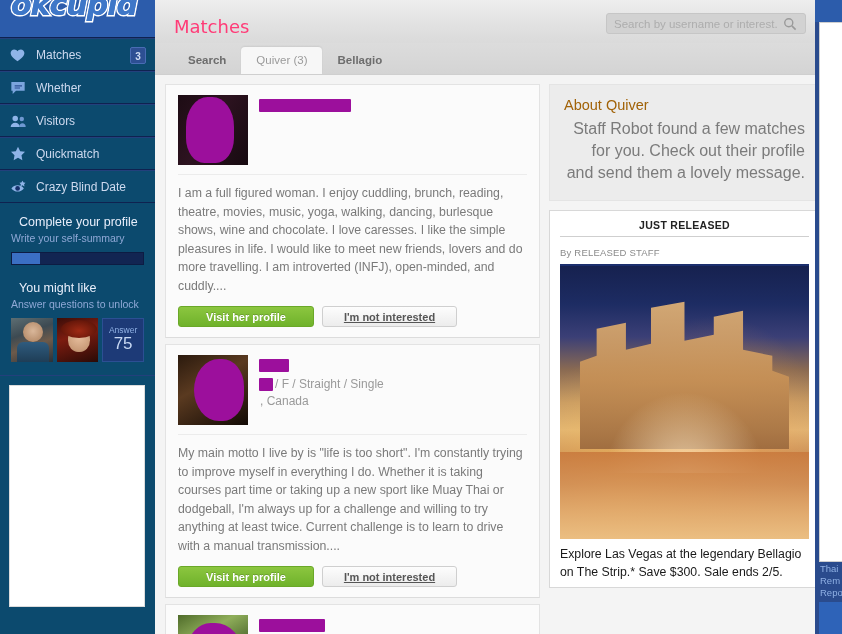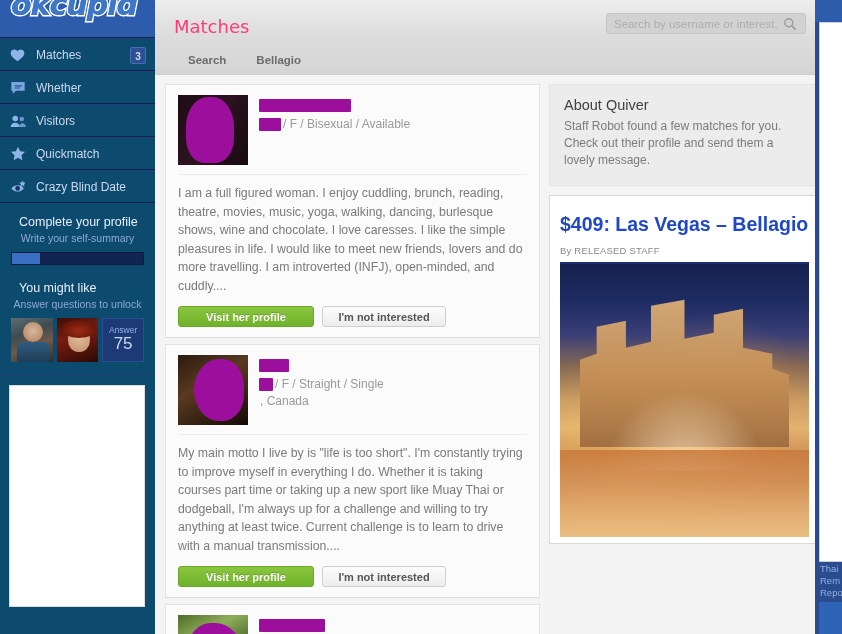--- a/index.html
+++ b/index.html
@@ -48,21 +48,21 @@
   .nav-label { margin-left: 4px; }
   .nav-badge {
     position: absolute; right: 9px; top: 8px;
     min-width: 16px; height: 17px; line-height: 17px; text-align: center;
     background: #2d4f93; border: 1px solid #496cb4; border-radius: 2px;
     color: #cfdcf2; font-size: 10px; font-weight: bold; padding: 0 3px;
   }
 
   .panel { padding: 12px 11px 0 11px; }
   .panel-title { color: #e8eefb; font-size: 12.5px; margin-bottom: 3px; margin-left: 8px; }
-  .panel-sub { color: #8fa8d6; font-size: 10.5px; margin-bottom: 8px; text-align: center; }
+  .panel-sub { color: #8fa8d6; font-size: 10.5px; margin-bottom: 8px; }
   .progress-track {
     height: 13px; background: #122552; border: 1px solid #0d1c43;
   }
   .progress-fill { height: 100%; background: #3b6fc4; width: 21%; }
 
   .thumbs { display: flex; gap: 4px; margin-top: 4px; }
   .thumb { width: 44px; height: 44px; overflow: hidden; position: relative; }
   .thumb-a { background: linear-gradient(160deg,#5d6e73 0%,#3d4a52 35%,#6d5a4a 60%,#27313a 100%); }
   .thumb-a::before { content:""; position:absolute; left:12px; top:4px; width:20px; height:20px;
     background: radial-gradient(circle at 50% 45%, #d9b79a 0%, #b9906f 70%, #8a6850 100%); border-radius:50%; }
@@ -182,31 +182,32 @@
   .btn {
     height: 21px; line-height: 21px; font-size: 11px; font-weight: bold;
     text-align: center; border-radius: 3px; cursor: pointer;
   }
   .btn-green {
     width: 136px; color: #ffffff;
     background: linear-gradient(180deg,#8cc63f 0%,#6fb22b 100%);
     border: 1px solid #6aa828; text-shadow: 0 -1px 0 rgba(0,0,0,.18);
   }
   .btn-grey {
-    width: 124px; color: #555555;
+    width: 135px; color: #555555;
     background: linear-gradient(180deg,#fdfdfd 0%,#ececec 100%);
     border: 1px solid #cfcfcf;
+    text-decoration: underline;
   }
 
   
   .about-box {
     background: #ececec; padding: 12px 14px 16px 14px; border: 1px solid #e4e4e4;
   }
-  .about-title { font-size: 14.5px; color: #404040; margin-bottom: 5px; }
-  .about-body { font-size: 12px; color: #7b7b7b; line-height: 17px; }
+  .about-title { font-size: 14.5px; color: #a16207; margin-bottom: 5px; }
+  .about-body { font-size: 16px; color: #7b7b7b; line-height: 22px; text-align: right; }
 
   .ad-box {
     margin-top: 9px; background: #ffffff; border: 1px solid #d8d8d8;
     padding: 8px 10px 6px 10px;
   }
   .ad-kicker {
     text-align: center; font-size: 10.5px; font-weight: bold; color: #222;
     letter-spacing: .3px; padding-bottom: 5px; border-bottom: 1px solid #cfcfcf;
   }
   .ad-head {
@@ -362,38 +363,36 @@
           <svg width="14" height="14" viewBox="0 0 16 16">
               <circle cx="6.6" cy="6.6" r="4.6" fill="none" stroke="#9a9a9a" stroke-width="1.6"></circle>
               <line x1="10.2" y1="10.2" x2="14.4" y2="14.4" stroke="#9a9a9a" stroke-width="1.8"></line>
             </svg>
         </span>
       </div>
     </div>
 
     <div class="tabbar">
       <div class="tab">Search</div>
+      <div class="tab active">Quiver (3)</div>
       <div class="tab">Bellagio</div>
     </div>
 
     <div class="content">
 
       <div class="col-left">
 
         <div class="match-card">
           <div class="match-head">
             <div class="avatar av1">
               <div class="redact-blob blob-a"></div>
             </div>
             <div class="match-meta">
               <div class="name-line">
                 <div class="redact-bar" style="width:92px;margin-top:2px"></div>
-              </div>
-              <div class="meta-line">
-                <span class="rd" style="width:22px;margin-right:2px"></span><span>/ F / Bisexual / Available</span>
               </div>
               <div class="loc-line">
                 <span class="rd" style="width:126px"></span>
               </div>
             </div>
           </div>
           <div class="card-rule"></div>
           <div class="blurb">I am a full figured woman. I enjoy cuddling, brunch, reading, theatre, movies, music, yoga, walking, dancing, burlesque shows, wine and chocolate. I love caresses. I like the simple pleasures in life. I would like to meet new friends, lovers and do more travelling. I am introverted (INFJ), open-minded, and cuddly....</div>
           <div class="btn-row">
             <div class="btn btn-green">Visit her profile</div>
@@ -441,27 +440,28 @@
         </div>
       </div>
 
       <div class="col-right">
         <div class="about-box">
           <div class="about-title">About Quiver</div>
           <div class="about-body">Staff Robot found a few matches for you. Check out their profile and send them a lovely message.</div>
         </div>
 
         <div class="ad-box">
-          <div class="ad-head">$409: Las Vegas – Bellagio</div>
+          <div class="ad-kicker">JUST RELEASED</div>
           <div class="ad-by">By RELEASED STAFF</div>
           <div class="ad-img">
             <div class="bldg"></div>
             <div class="spray"></div>
             <div class="water"></div>
           </div>
+          <div class="ad-caption">Explore Las Vegas at the legendary Bellagio on The Strip.* Save $300. Sale ends 2/5.</div>
         </div>
       </div>
     </div>
   </div>
 
   <div class="rail">
     <div class="rail-band"></div>
     <div class="rail-inner"></div>
     <div class="rail-links">
         <div>Thai</div>

